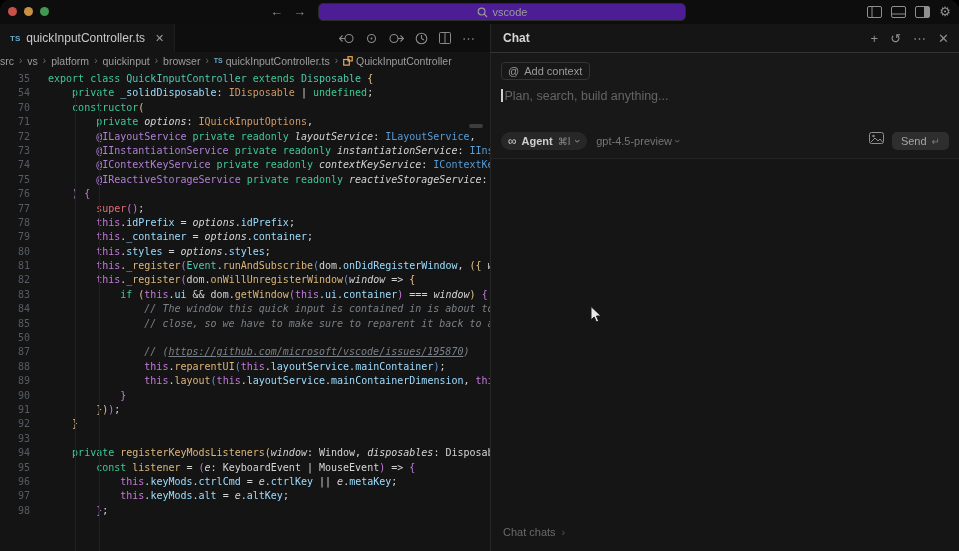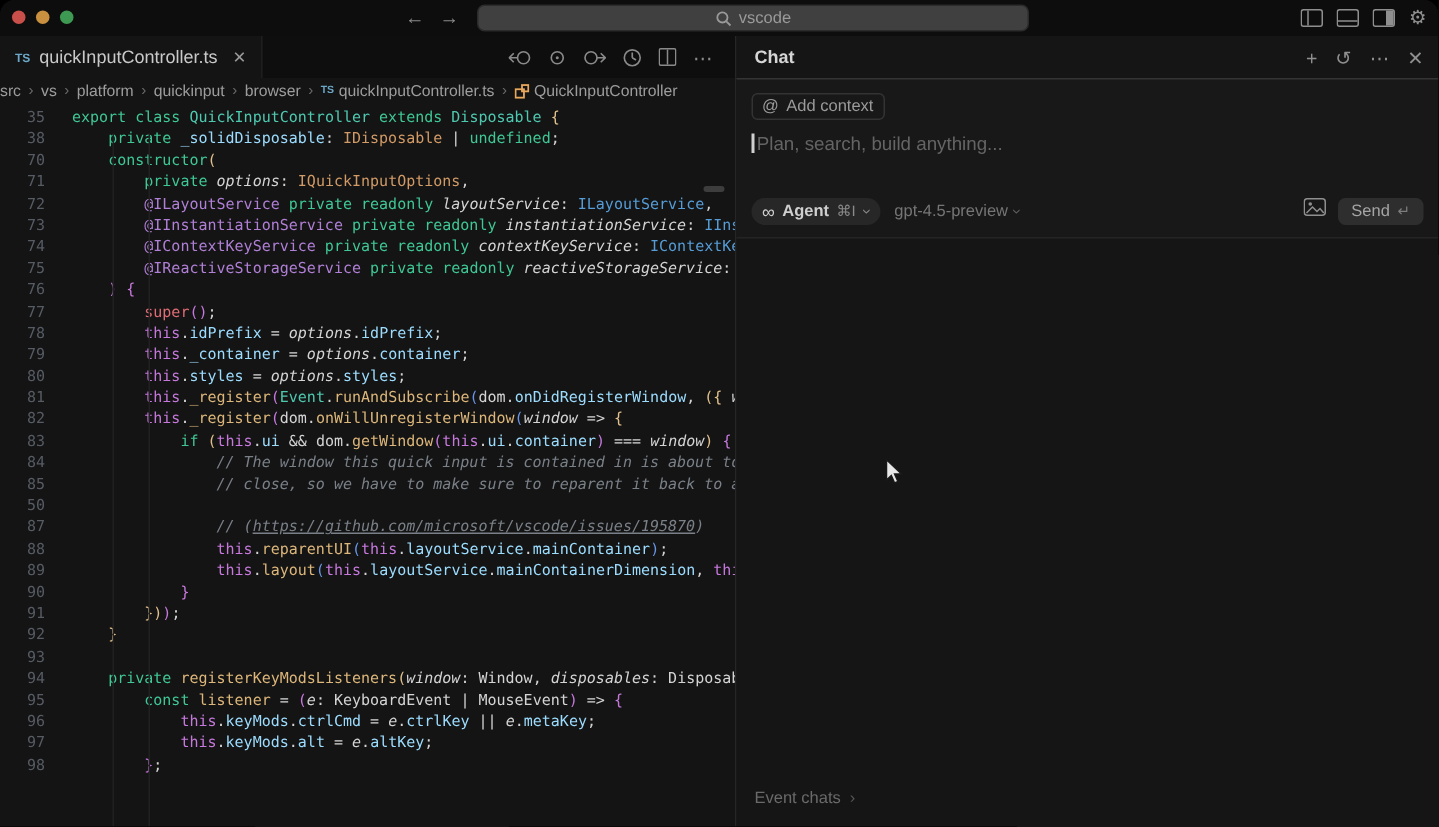--- a/index.html
+++ b/index.html
@@ -7,21 +7,21 @@
   body { font-family:"Liberation Sans", sans-serif; }
   .app { width:959px; height:551px; background:#141414; display:flex; flex-direction:column; border-radius:10px 10px 0 0; overflow:hidden; position:relative; }
 
   
   .titlebar { height:24px; background:#0d0d0d; position:relative; flex:0 0 auto; }
   .traffic { position:absolute; left:8px; top:7px; display:flex; gap:7px; }
   .traffic span { width:9px; height:9px; border-radius:50%; display:block; }
   .t-red { background:#c94f4a; } .t-yellow { background:#c9913f; } .t-green { background:#3e9a52; }
   .nav-arrows { position:absolute; left:270px; top:3px; display:flex; gap:10px; color:#8a8a8a; font-size:13px; line-height:18px; }
   .nav-arrows span { cursor:default; }
-  .search-pill { position:absolute; left:318px; top:3px; width:368px; height:18px; background:#404040; border:1px solid #2b2b2b; border-radius:5px; display:flex; align-items:center; justify-content:center; gap:5px; color:#9a9a9a; font-size:11px; }
+  .search-pill { position:absolute; left:318px; top:3px; width:368px; height:18px; background:#4c1d95; border:1px solid #2b2b2b; border-radius:5px; display:flex; align-items:center; justify-content:center; gap:5px; color:#9a9a9a; font-size:11px; }
   .tb-icons { position:absolute; right:8px; top:4px; display:flex; gap:9px; align-items:center; color:#8f8f8f; }
   .tb-icons svg { display:block; }
   .gear { font-size:13px; line-height:15px; color:#8f8f8f; }
 
   
   .main { flex:1; display:flex; min-height:0; }
   .editor-pane { width:490px; flex:0 0 490px; background:#141414; display:flex; flex-direction:column; position:relative; }
   .v-divider { width:1px; background:#262626; flex:0 0 1px; }
   .chat-pane { flex:1; background:#151515; display:flex; flex-direction:column; min-width:0; }
 
@@ -187,21 +187,21 @@
               <rect x="5" y="0.7" width="4.2" height="4.2" fill="none" stroke="#e8a85c" stroke-width="1.2"></rect>
             </svg>
           <span>QuickInputController</span>
         </span>
       </div>
 
       <div class="code-area">
         <div class="guide g1"></div>
         <div class="guide g2"></div>
       <div class="code-line"><span class="gutter">35</span><span class="line-content"><span class="tk-kw">export class </span><span class="tk-cls">QuickInputController</span><span class="tk-kw"> extends </span><span class="tk-cls">Disposable</span><span class="tk-pln"> </span><span class="tk-b1">{</span></span></div>
-          <div class="code-line"><span class="gutter">38</span><span class="line-content"><span class="tk-pln">    </span><span class="tk-kw">private </span><span class="tk-prp">_solidDisposable</span><span class="tk-pln">: </span><span class="tk-ifc">IDisposable</span><span class="tk-pln"> | </span><span class="tk-kw">undefined</span><span class="tk-pln">;</span></span></div>
+          <div class="code-line"><span class="gutter">54</span><span class="line-content"><span class="tk-pln">    </span><span class="tk-kw">private </span><span class="tk-prp">_solidDisposable</span><span class="tk-pln">: </span><span class="tk-ifc">IDisposable</span><span class="tk-pln"> | </span><span class="tk-kw">undefined</span><span class="tk-pln">;</span></span></div>
           <div class="code-line"><span class="gutter">70</span><span class="line-content"><span class="tk-pln">    </span><span class="tk-kw">constructor</span><span class="tk-b1">(</span></span></div>
           <div class="code-line"><span class="gutter">71</span><span class="line-content"><span class="tk-pln">        </span><span class="tk-kw">private </span><span class="tk-prm">options</span><span class="tk-pln">: </span><span class="tk-ifc">IQuickInputOptions</span><span class="tk-pln">,</span></span></div>
           <div class="code-line"><span class="gutter">72</span><span class="line-content"><span class="tk-pln">        </span><span class="tk-dec">@ILayoutService</span><span class="tk-kw"> private readonly </span><span class="tk-prm">layoutService</span><span class="tk-pln">: </span><span class="tk-typ">ILayoutService</span><span class="tk-pln">,</span></span></div>
           <div class="code-line"><span class="gutter">73</span><span class="line-content"><span class="tk-pln">        </span><span class="tk-dec">@IInstantiationService</span><span class="tk-kw"> private readonly </span><span class="tk-prm">instantiationService</span><span class="tk-pln">: </span><span class="tk-typ">IInstantiationService</span></span></div>
           <div class="code-line"><span class="gutter">74</span><span class="line-content"><span class="tk-pln">        </span><span class="tk-dec">@IContextKeyService</span><span class="tk-kw"> private readonly </span><span class="tk-prm">contextKeyService</span><span class="tk-pln">: </span><span class="tk-typ">IContextKeyService</span></span></div>
           <div class="code-line"><span class="gutter">75</span><span class="line-content"><span class="tk-pln">        </span><span class="tk-dec">@IReactiveStorageService</span><span class="tk-kw"> private readonly </span><span class="tk-prm">reactiveStorageService</span><span class="tk-pln">: </span></span></div>
           <div class="code-line"><span class="gutter">76</span><span class="line-content"><span class="tk-pln">    </span><span class="tk-b2">) {</span></span></div>
           <div class="code-line"><span class="gutter">77</span><span class="line-content"><span class="tk-pln">        </span><span class="tk-sup">super</span><span class="tk-b2">()</span><span class="tk-pln">;</span></span></div>
           <div class="code-line"><span class="gutter">78</span><span class="line-content"><span class="tk-pln">        </span><span class="tk-ths">this</span><span class="tk-pln">.</span><span class="tk-prp">idPrefix</span><span class="tk-pln"> = </span><span class="tk-prm">options</span><span class="tk-pln">.</span><span class="tk-prp">idPrefix</span><span class="tk-pln">;</span></span></div>
           <div class="code-line"><span class="gutter">79</span><span class="line-content"><span class="tk-pln">        </span><span class="tk-ths">this</span><span class="tk-pln">.</span><span class="tk-prp">_container</span><span class="tk-pln"> = </span><span class="tk-prm">options</span><span class="tk-pln">.</span><span class="tk-prp">container</span><span class="tk-pln">;</span></span></div>
@@ -271,21 +271,21 @@
               <span>Send</span>
               <span class="send-kbd">↵</span>
             </button>
           </div>
         </div>
       </div>
 
       <div class="chat-empty"></div>
 
       <div class="past-chats">
-        <span>Event chats</span>
+        <span>Chat chats</span>
         <span class="pc-chev">›</span>
       </div>
     </div>
   </div>
 
   <svg class="mouse-cursor" width="16" height="18" viewBox="0 0 16 18">
     <path d="M1 0.5 L1 14 L4.2 11 L6.4 16 L8.6 15 L6.4 10 L11 10 Z" fill="#e8e8e8" stroke="#1a1a1a" stroke-width="1"></path>
   </svg>
 </div>
 

